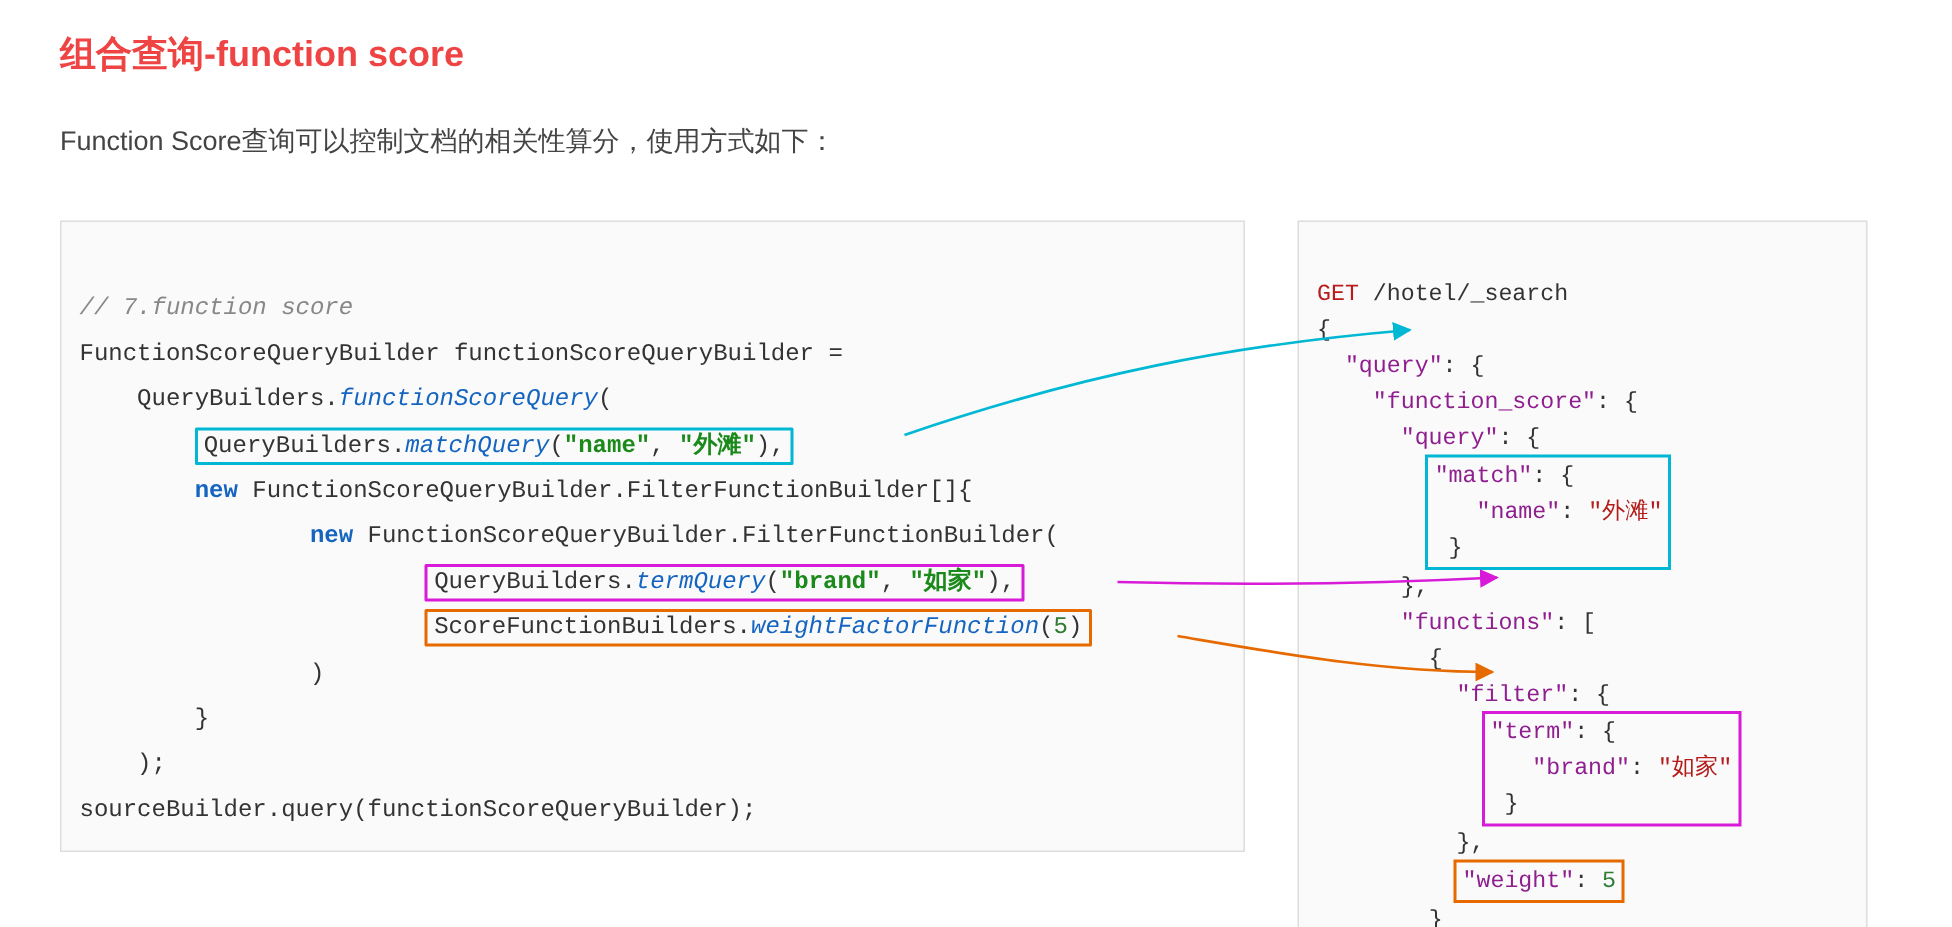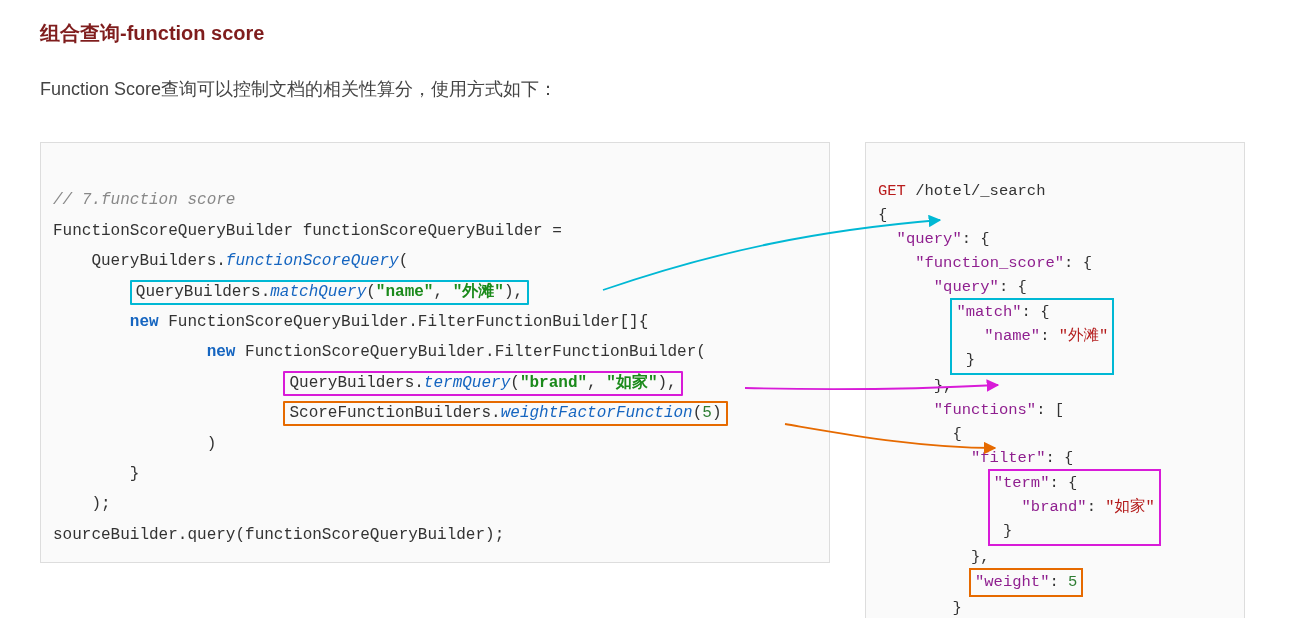--- a/index.html
+++ b/index.html
@@ -6,24 +6,24 @@
   body {
     margin: 0;
     padding: 20px 40px;
     font-family: "Microsoft YaHei", "Segoe UI", Arial, sans-serif;
     background: #fff;
     color: #333;
     width: 1301px;
     position: relative;
   }
   h1 {
-    font-size: 20px;
+    font-size: 24px;
     font-weight: 700;
     margin: 0 0 30px 0;
-    color: #7f1d1d;
+    color: #ef4444;
   }
   .desc {
     font-size: 18px;
     color: #444;
     margin-bottom: 41px;
   }
   .cols {
     display: flex;
     gap: 35px;
     align-items: flex-start;

